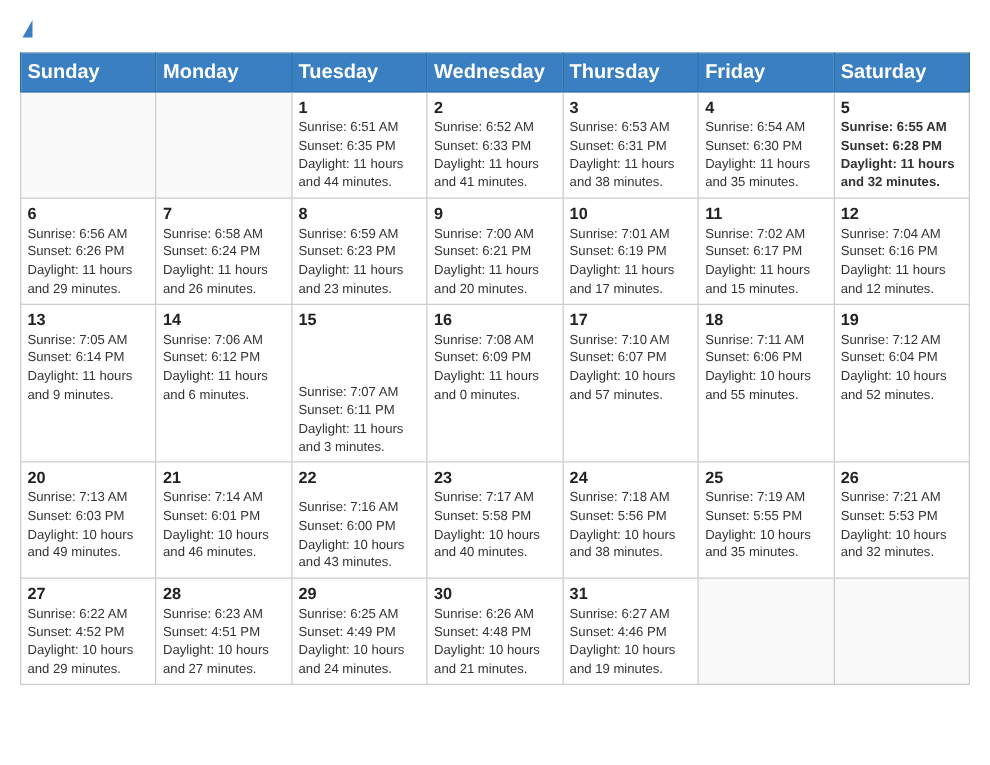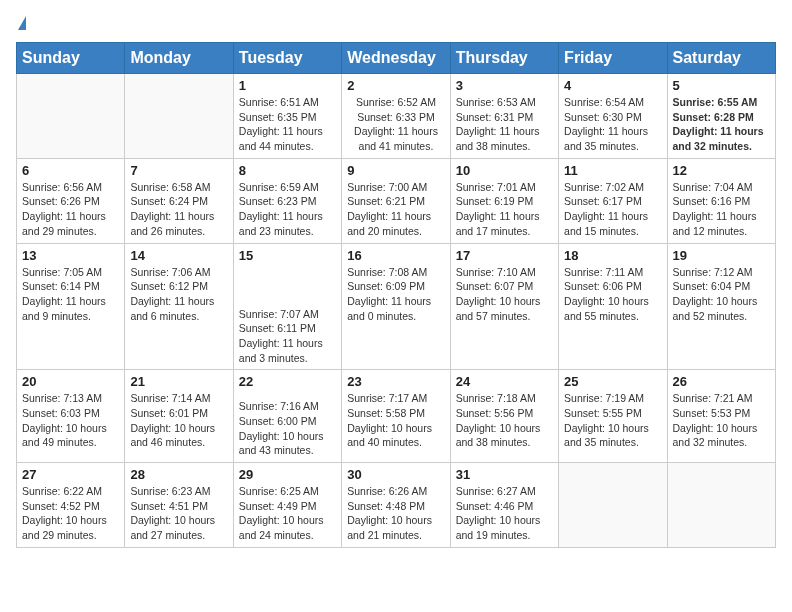--- a/index.html
+++ b/index.html
@@ -128,21 +128,21 @@
         <td class="empty"></td>
         <td class="empty"></td>
         <td>
           <span class="day-num">1</span>
           <div class="day-info" style="white-space: pre-line;">Sunrise: 6:51 AM
 Sunset: 6:35 PM
 Daylight: 11 hours and 44 minutes.</div>
         </td>
         <td>
           <span class="day-num">2</span>
-          <div class="day-info" style="white-space: pre-line; text-align: center;">Sunrise: 6:52 AM
+          <div class="day-info" style="white-space: pre-line;">Sunrise: 6:52 AM
 Sunset: 6:33 PM
 Daylight: 11 hours and 41 minutes.</div>
         </td>
         <td>
           <span class="day-num">3</span>
           <div class="day-info" style="white-space: pre-line;">Sunrise: 6:53 AM
 Sunset: 6:31 PM
 Daylight: 11 hours and 38 minutes.</div>
         </td>
         <td>

